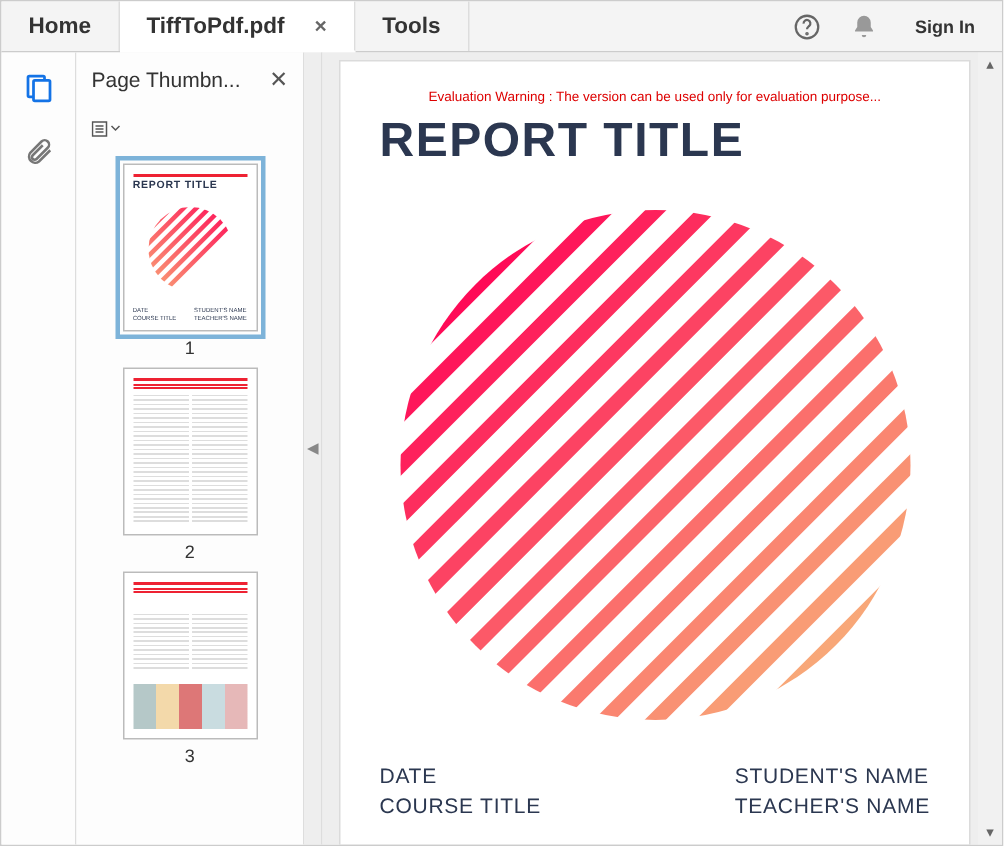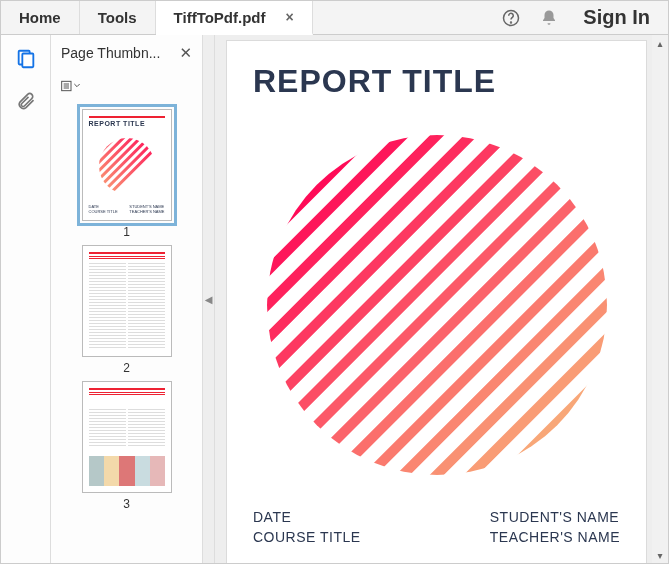--- a/index.html
+++ b/index.html
@@ -5,21 +5,21 @@
   * { box-sizing: border-box; margin: 0; padding: 0; }
   body { font-family: "Segoe UI", Arial, sans-serif; font-size: 13px; color: #333; background: #fff; width: 669px; height: 564px; overflow: hidden; }
   .app { display: flex; flex-direction: column; height: 100%; border: 1px solid #ccc; }
   .tabbar { display: flex; align-items: stretch; height: 34px; background: #f4f4f4; border-bottom: 1px solid #ccc; font-weight: bold; }
   .tab { display: flex; align-items: center; padding: 0 18px; font-size: 15px; color: #333; border-right: 1px solid #ddd; cursor: pointer; }
   .tab.active { background: #fff; border-bottom: 2px solid #fff; margin-bottom: -1px; }
   .tab-close { margin-left: 20px; font-size: 14px; color: #666; cursor: pointer; }
   .tabbar-spacer { flex: 1; }
   .tabbar-right { display: flex; align-items: center; padding: 0 12px; gap: 18px; }
   .icon-btn { display: inline-flex; align-items: center; justify-content: center; width: 20px; height: 20px; color: #666; cursor: pointer; }
-  .signin { font-size: 20px; color: #333; cursor: pointer; padding: 0 6px; }
+  .signin { font-size: 12px; color: #333; cursor: pointer; padding: 0 6px; }
   .body { display: flex; flex: 1; min-height: 0; }
   .toolstrip { width: 50px; background: #fdfdfd; border-right: 1px solid #ddd; display: flex; flex-direction: column; align-items: center; padding-top: 12px; gap: 18px; }
   .toolstrip .icon-btn { width: 24px; height: 24px; }
   .sidepanel { width: 152px; border-right: 1px solid #ddd; display: flex; flex-direction: column; background: #fdfdfd; }
   .sidepanel-header { display: flex; align-items: center; justify-content: space-between; height: 36px; padding: 0 10px; font-size: 14px; color: #333; }
   .sidepanel-header .close-x { cursor: pointer; color: #555; font-size: 15px; }
   .sidepanel-toolbar { display: flex; align-items: center; height: 30px; padding: 0 10px; gap: 4px; }
   .thumb-scroll { flex: 1; overflow-y: auto; padding: 8px 10px 8px 10px; display:flex; flex-direction:column; align-items:center; gap:6px; }
   .thumb-wrap { display: flex; flex-direction: column; align-items: center; }
   .thumb { width: 90px; height: 112px; background: #fff; border: 1px solid #bbb; padding: 6px; display:flex; flex-direction:column; justify-content:space-between; cursor:pointer; position:relative; }
@@ -53,27 +53,27 @@
   svg{display:block;}
 </style>
 </head>
 <body>
 
 <div class="app">
   <div class="tabbar">
     <div class="tab">
         <span>Home</span>
       </div>
-    <div class="tab">
-        <span>Tools</span>
-      </div>
     <div class="tab active">
       <span>TiffToPdf.pdf</span>
       <span class="tab-close">×</span>
     </div>
+    <div class="tab">
+        <span>Tools</span>
+      </div>
     <div class="tabbar-spacer"></div>
     <div class="tabbar-right">
       <span class="icon-btn">
         <svg width="18" height="18" viewBox="0 0 24 24" fill="none" stroke="#666" stroke-width="2">
             <circle cx="12" cy="12" r="10"></circle>
             <path d="M9 9a3 3 0 115 2c-1 1-2 1.5-2 3"></path>
             <circle cx="12" cy="18" r="0.6" fill="#666"></circle>
           </svg>
       </span>
       <span class="icon-btn">
@@ -181,20 +181,21 @@
         </div>
       </div>
     </div>
 
     <div class="splitter">
       <span class="grip">◀</span>
     </div>
 
     <div class="docarea">
       <div class="page">
+        <div class="eval">Evaluation Warning : The version can be used only for evaluation purpose...</div>
         <div class="report-title">REPORT TITLE</div>
         <div class="big-circle">
           <div class="circle">
             <div class="stripes" id="stripes">
                 <span style="background: rgb(255, 0, 85);"></span>
                 <span style="background: rgb(255, 11, 87);"></span>
                 <span style="background: rgb(254, 22, 90);"></span>
                 <span style="background: rgb(254, 33, 92);"></span>
                 <span style="background: rgb(253, 45, 94);"></span>
                 <span style="background: rgb(253, 56, 97);"></span>

